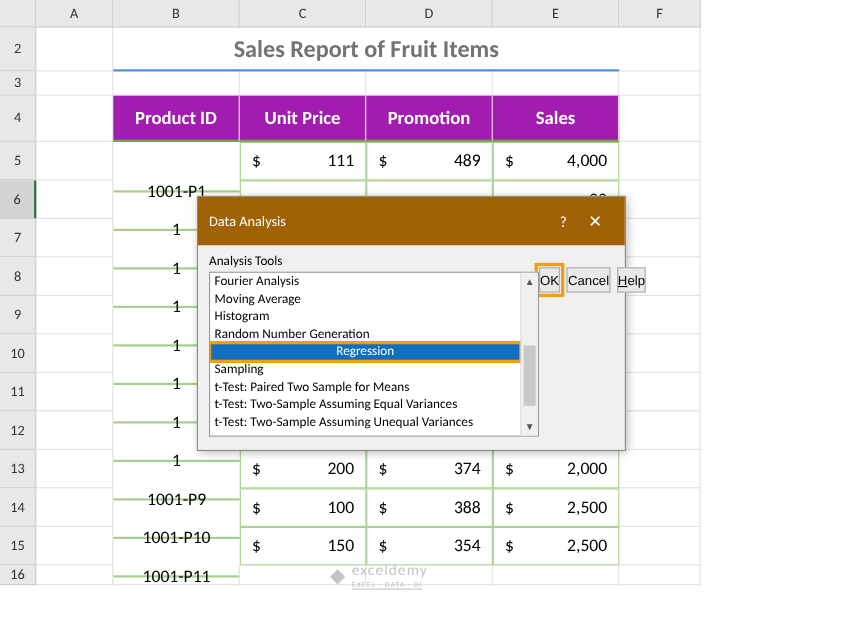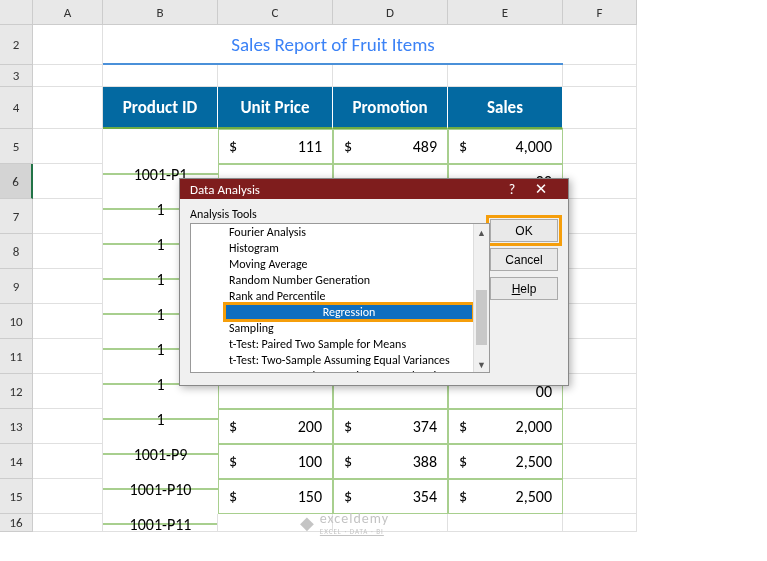--- a/index.html
+++ b/index.html
@@ -2,44 +2,44 @@
 <html><head>
 <meta charset="utf-8">
 <style>
 * { box-sizing: border-box; margin: 0; padding: 0; }
 body { font-family: Calibri, Arial, sans-serif; font-size: 14px; background: #fff; position: relative; width: 767px; height: 561px; overflow: hidden; }
 .grid { display: grid; grid-template-columns: 33px 70px 115px 115px 115px 115px 74px; grid-template-rows: 25px 40px 22px 42px repeat(11, 35px) 18px; }
 .colhead { background: #e8e8e8; border-right: 1px solid #ccc; border-bottom: 1px solid #ccc; text-align: center; display: flex; align-items: center; justify-content: center; color: #333; font-size: 13px; }
 .rowhead { background: #e8e8e8; border-right: 1px solid #ccc; border-bottom: 1px solid #ccc; text-align: center; display: flex; align-items: center; justify-content: center; color: #333; font-size: 13px; }
 .rowhead.sel { background: #d4d4d4; border-right: 2px solid #217346; }
 .cell { border-right: 1px solid #e0e0e0; border-bottom: 1px solid #e0e0e0; display: flex; align-items: center; padding: 0 6px; }
-.title-cell { grid-column: 3 / 7; display: flex; align-items: center; justify-content: center; font-size: 19px; font-weight: normal; color: #3b82f6; border-bottom: 2px solid #4a90d9; }
-.th { background: #0369a1; color: #fff; font-weight: bold; font-size: 17px; display: flex; align-items: center; justify-content: center; border-right: 1px solid #fff; border-bottom: 2px solid #6fac44; }
+.title-cell { grid-column: 3 / 7; display: flex; align-items: center; justify-content: center; font-size: 22px; font-weight: bold; color: #737373; border-bottom: 2px solid #4a90d9; }
+.th { background: #a21caf; color: #fff; font-weight: bold; font-size: 17px; display: flex; align-items: center; justify-content: center; border-right: 1px solid #fff; border-bottom: 2px solid #6fac44; }
 .td { border: 1px solid #a8cf8e; font-size: 16px; display: flex; align-items: center; padding: 0 10px; }
 .td.c { justify-content: center; margin-top: 44px; }
 .td.money { justify-content: space-between; }
 .td.money .cur { }
 .td.money .num { }
 .dialog { position: absolute; left: 179px; top: 178px; width: 390px; background: #f0f0f0; border: 1px solid #888; box-shadow: 2px 2px 8px rgba(0,0,0,0.3); font-size: 12px; }
-.dlg-title { background: #7f1d1d; color: #fff; height: 20px; display: flex; align-items: center; padding: 0 10px; font-size: 13px; }
+.dlg-title { background: #a16207; color: #fff; height: 44px; display: flex; align-items: center; padding: 0 10px; font-size: 13px; }
 .dlg-title .spacer { flex: 1; }
 .dlg-title .qmark { width: 24px; text-align: center; cursor: pointer; font-size: 14px; }
 .dlg-title .xmark { width: 34px; text-align: center; cursor: pointer; font-size: 15px; }
 .dlg-body { display: flex; padding: 8px 10px 12px 10px; }
 .dlg-left { flex: 1; }
 .dlg-left .lbl { margin-bottom: 2px; font-size: 12px; }
 .listbox { background: #fff; border: 1px solid #999; height: 150px; position: relative; display: flex; }
-.list-items { flex: 1; overflow: hidden; padding-left: 34px; }
+.list-items { flex: 1; overflow: hidden; }
 .list-item { padding: 1px 4px; font-size: 12px; white-space: nowrap; cursor: pointer; }
 .list-item.sel { background: #0f6ebf; color: #fff; outline: 3px solid #f59e0b; outline-offset: -1px; position: relative; z-index: 1; text-align: center; }
 .list-scroll { width: 16px; background: #f0f0f0; border-left: 1px solid #ddd; display: flex; flex-direction: column; }
 .scroll-btn { height: 16px; display: flex; align-items: center; justify-content: center; font-size: 9px; color: #555; cursor: pointer; }
 .scroll-track { flex: 1; position: relative; }
 .scroll-thumb { position: absolute; left: 2px; right: 2px; top: 50px; height: 55px; background: #c8c8c8; }
-.dlg-right { width: 68px; display: flex; flex-direction: column; gap: 6px; padding-top: 12px; }
+.dlg-right { width: 68px; display: flex; gap: 6px; padding-top: 12px; }
 .dlg-btn { height: 23px; background: #e9e9e9; border: 1px solid #aaa; font-size: 12px; cursor: pointer; }
 .dlg-btn.hl { outline: 3px solid #f59e0b; outline-offset: 1px; }
 .watermark { position: absolute; left: 300px; top: 510px; color: #c4c4c4; font-size: 10px; display: flex; align-items: center; gap: 6px; }
 .watermark .logo { font-size: 18px; }
 .watermark .txt .big { font-size: 14px; letter-spacing: 1px; }
 .watermark .txt .sm { font-size: 7px; letter-spacing: 1px; text-decoration: underline; }
 </style>
 </head>
 <body>
 
@@ -227,24 +227,23 @@
     <span class="spacer"></span>
     <span class="qmark">?</span>
     <span class="xmark">✕</span>
   </div>
   <div class="dlg-body">
     <div class="dlg-left">
       <div class="lbl">Analysis Tools</div>
       <div class="listbox">
         <div class="list-items">
           <div class="list-item">Fourier Analysis</div>
+          <div class="list-item">Moving Average</div>
           <div class="list-item">Histogram</div>
-          <div class="list-item">Moving Average</div>
           <div class="list-item">Random Number Generation</div>
-          <div class="list-item">Rank and Percentile</div>
           <div class="list-item sel">Regression</div>
           <div class="list-item">Sampling</div>
           <div class="list-item">t-Test: Paired Two Sample for Means</div>
           <div class="list-item">t-Test: Two-Sample Assuming Equal Variances</div>
           <div class="list-item">t-Test: Two-Sample Assuming Unequal Variances</div>
         </div>
         <div class="list-scroll">
           <div class="scroll-btn">▲</div>
           <div class="scroll-track">
               <div class="scroll-thumb"></div>

